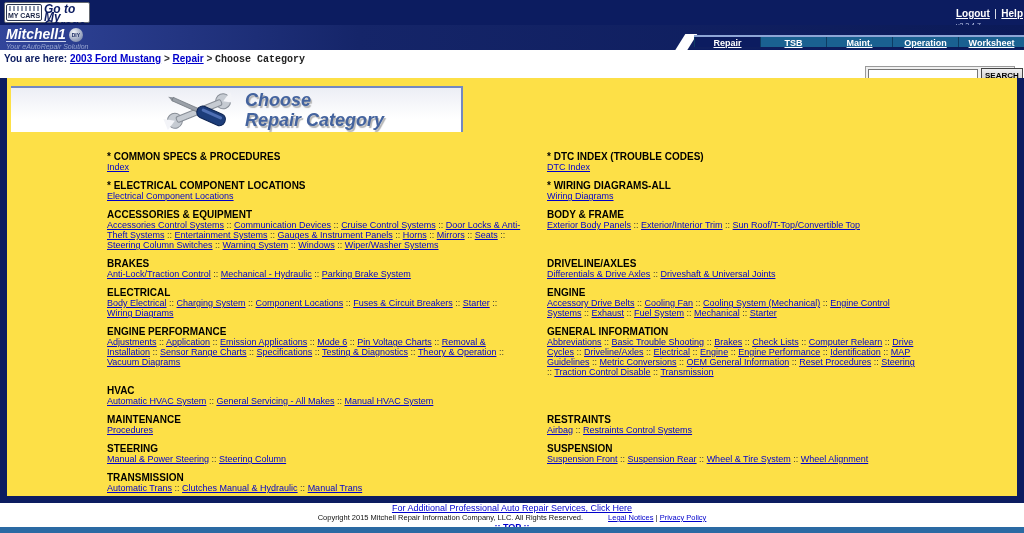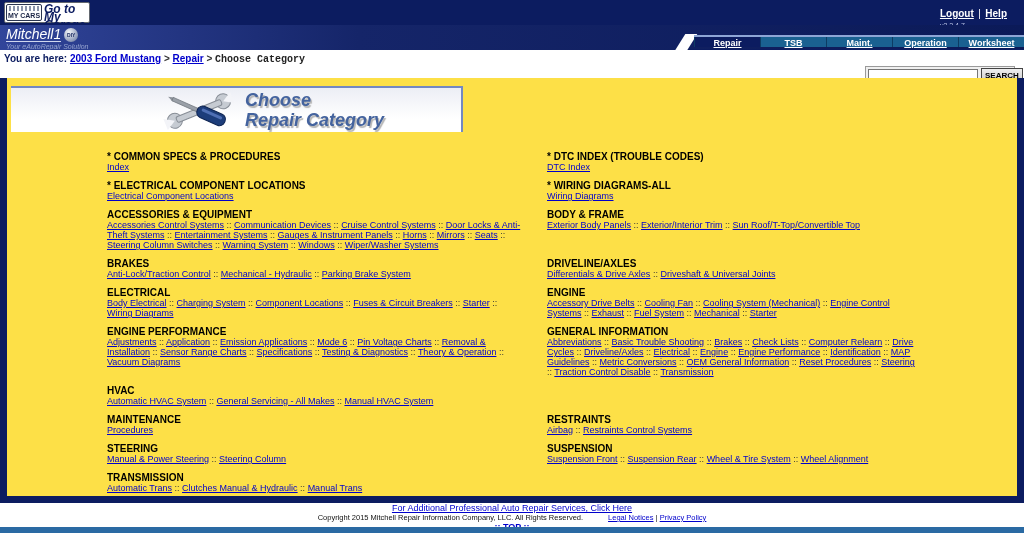--- a/index.html
+++ b/index.html
@@ -13,31 +13,31 @@
   
   #topbar { position:absolute; top:0; left:0; width:1024px; height:25px; background:#0c1c60; }
   #garage-box {
     position:absolute; left:4px; top:2px; height:21px; background:#fff;
     border:1px solid #62676f; border-radius:2px; display:flex; align-items:stretch; padding:1px;
   }
   #plate { width:36px; border:1px solid #2a3550; border-radius:2px; position:relative; background:#fdfdfd; }
   #plate-top { height:5px; margin:1px 2px 0 2px; background:repeating-linear-gradient(90deg,#8a93a8 0 2px,#fff 2px 4px); }
   #plate-text { font-size:7px; font-weight:bold; color:#1a2445; text-align:center; margin-top:1px; letter-spacing:0; }
   #garage-label { width:46px; font-size:12px; line-height:8px; font-weight:bold; font-style:italic; color:#0c1c60; padding:1px 2px; }
-  #top-right { position:absolute; right:17px; top:3px; text-align:left; }
+  #top-right { position:absolute; right:1px; top:3px; text-align:left; }
   #top-right a { color:#fff; font-size:10px; font-weight:bold; text-decoration:underline; }
   #top-right .pipe { color:#fff; font-size:10px; }
   #version { color:#b9c3e4; font-size:7px; margin-top:1px; }
 
   
   #navbar { position:absolute; top:25px; left:0; width:1024px; height:25px;
     background:linear-gradient(90deg,#31459a 0%, #152569 35%, #0b1a58 100%); }
   #logo-wrap { position:absolute; left:6px; top:27px; color:#fff; }
   #logo-row { display:flex; align-items:center; }
-  #logo-text { font-size:14px; font-weight:normal; font-style:italic; color:#fff; border-bottom:1px solid #cfd6ee; line-height:14px; }
+  #logo-text { font-size:14px; font-weight:bold; font-style:italic; color:#fff; border-bottom:1px solid #cfd6ee; line-height:14px; }
   #logo-badge { width:14px; height:14px; margin-left:3px; border-radius:50%;
     background:radial-gradient(circle at 35% 30%, #f2f4f8, #8d99b8 70%, #5a6788);
     color:#15255f; font-size:5px; font-weight:bold; text-align:center; line-height:14px; }
   #logo-tagline { font-size:7px; font-style:italic; color:#95a3cf; margin-top:1px; }
 
   #tab-slash { position:absolute; top:34px; right:332px; width:12px; height:17px; background:#fff; transform:skewX(-32deg); }
   #tabs { position:absolute; top:35px; right:0; width:330px; height:12px; display:flex; border-top:2px solid #8ea6d6; }
   .tab { flex:1; background:#1a6191; border-left:1px solid #0d3c63; color:#fff; font-size:9px; font-weight:bold;
     text-align:center; line-height:12px; text-decoration:underline; display:block; }
   .tab.active { background:#0c1c60; }

